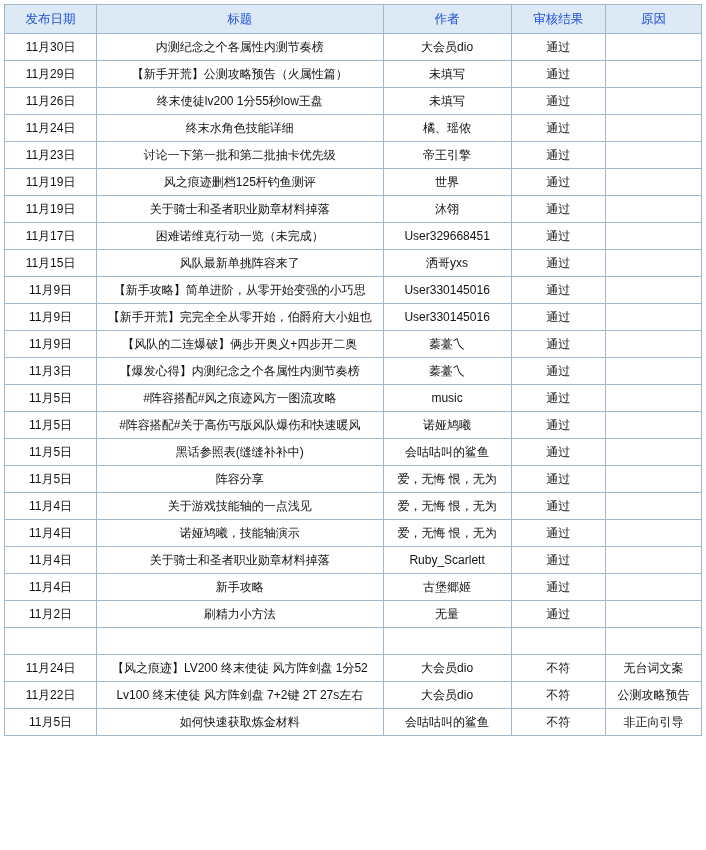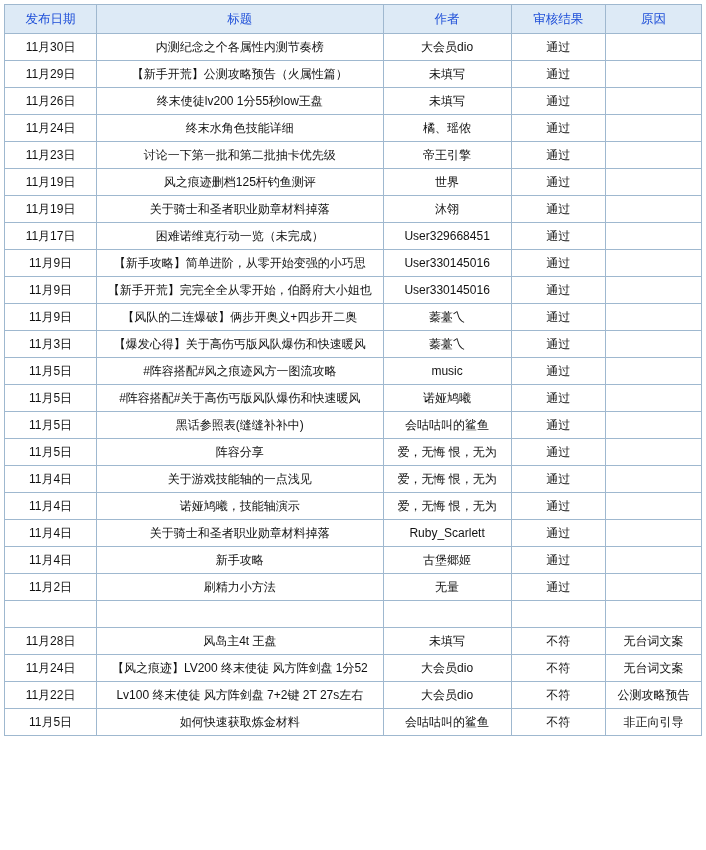--- a/index.html
+++ b/index.html
@@ -126,20 +126,27 @@
           <td></td>
         </tr>
         <tr>
           <td>11月17日</td>
           <td class="title-cell">困难诺维克行动一览（未完成）</td>
           <td>User329668451</td>
           <td>通过</td>
           <td></td>
         </tr>
         <tr>
+          <td>11月15日</td>
+          <td class="title-cell">风队最新单挑阵容来了</td>
+          <td>洒哥yxs</td>
+          <td>通过</td>
+          <td></td>
+        </tr>
+        <tr>
           <td>11月9日</td>
           <td class="title-cell">【新手攻略】简单进阶，从零开始变强的小巧思</td>
           <td>User330145016</td>
           <td>通过</td>
           <td></td>
         </tr>
         <tr>
           <td>11月9日</td>
           <td class="title-cell">【新手开荒】完完全全从零开始，伯爵府大小姐也</td>
           <td>User330145016</td>
@@ -148,21 +155,21 @@
         </tr>
         <tr>
           <td>11月9日</td>
           <td class="title-cell">【风队的二连爆破】俩步开奥义+四步开二奥</td>
           <td>蓁薹乀</td>
           <td>通过</td>
           <td></td>
         </tr>
         <tr>
           <td>11月3日</td>
-          <td class="title-cell">【爆发心得】关于高伤丐版风队爆伤和快速暖风</td>
+          <td class="title-cell">【爆发心得】内测纪念之个各属性内测节奏榜</td>
           <td>蓁薹乀</td>
           <td>通过</td>
           <td></td>
         </tr>
         <tr>
           <td>11月5日</td>
           <td class="title-cell">#阵容搭配#风之痕迹风方一图流攻略</td>
           <td>music</td>
           <td>通过</td>
           <td></td>
@@ -222,27 +229,20 @@
           <td>无量</td>
           <td>通过</td>
           <td></td>
         </tr>
         <tr class="blank-row">
           <td></td>
           <td class="title-cell"></td>
           <td></td>
           <td></td>
           <td></td>
-        </tr>
-        <tr>
-          <td>11月28日</td>
-          <td class="title-cell">风岛主4t 王盘</td>
-          <td>未填写</td>
-          <td>不符</td>
-          <td>无台词文案</td>
         </tr>
         <tr>
           <td>11月24日</td>
           <td class="title-cell">【风之痕迹】LV200 终末使徒 风方阵剑盘 1分52</td>
           <td>大会员dio</td>
           <td>不符</td>
           <td>无台词文案</td>
         </tr>
         <tr>
           <td>11月22日</td>

